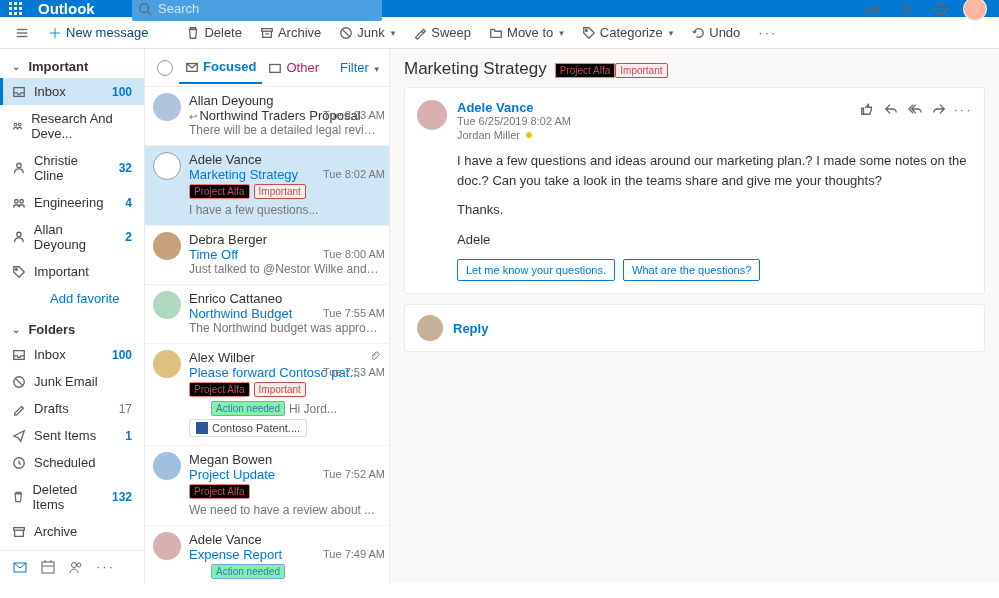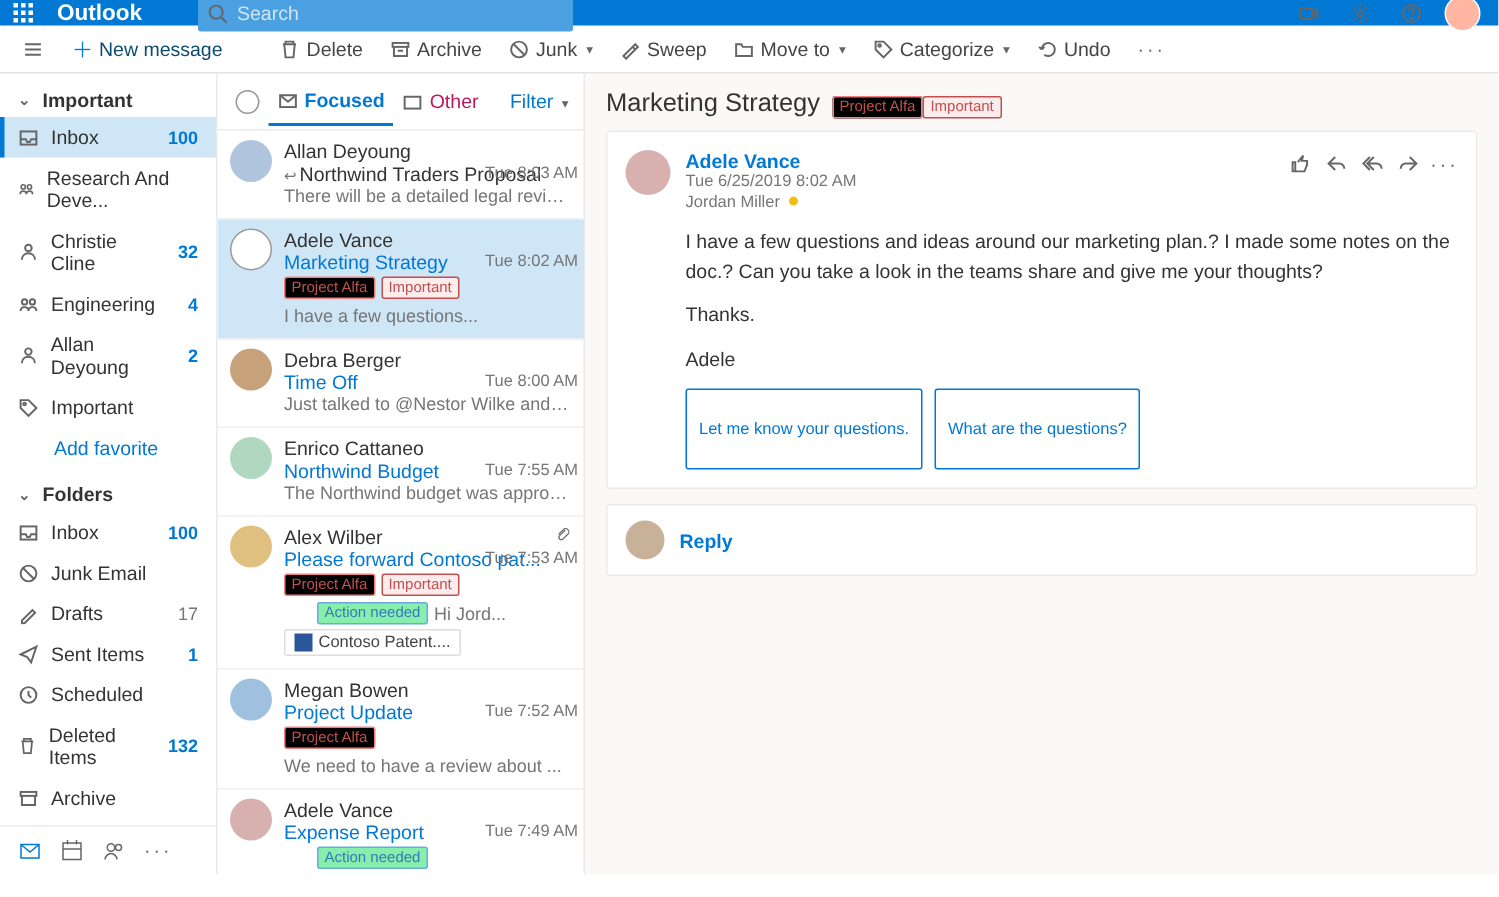--- a/index.html
+++ b/index.html
@@ -73,21 +73,21 @@
   .card-head { display:flex; gap:10px;}
   .card-av { width:30px; height:30px; border-radius:50%; background:#d8b0b0;}
   .card-from { color:#0078d4; font-weight:600; font-size:13px;}
   .card-date { color:#767676; font-size:11px; }
   .card-to { color:#767676; font-size:11px; margin-top:2px;}
   .card-actions { margin-left:auto; display:flex; gap:6px; color:#0078d4;}
   .card-actions .aicon { width:18px; height:18px; cursor:pointer; display:flex; align-items:center; justify-content:center;}
   .email-body { margin:10px 0 8px 40px; font-size:13px; line-height:1.5; color:#333;}
   .email-body p { margin-bottom:10px; }
   .suggestions { display:flex; gap:8px; margin:8px 0 0 40px;}
-  .sugg { border:1px solid #0078d4; color:#0078d4; font-size:11px; padding:20px 8px; border-radius:2px; cursor:pointer;}
+  .sugg { border:1px solid #0078d4; color:#0078d4; font-size:11px; padding:4px 8px; border-radius:2px; cursor:pointer;}
   .reply-box { display:flex; align-items:center; gap:10px; border:1px solid #eaeaea; border-radius:3px; background:#fff; padding:10px 12px; margin-top:10px;}
   .reply-av { width:26px; height:26px; border-radius:50%; background:#c7b299;}
   .reply-label { color:#0078d4; font-weight:600; cursor:pointer;}
   .presence { width:8px; height:8px; border-radius:50%; background:#f0c010; border:1px solid #fff; display:inline-block; margin-left:2px;}
   
   .sicon { width:14px; height:14px; stroke:#666; fill:none; stroke-width:1.5;}
   
   .c1{background:#b0c4de;} .c2{background:#d8b0b0;} .c3{background:#c7a17a;} .c4{background:#b0d8c0;}
   .c5{background:#e0c080;} .c6{background:#a0c0e0;}
 </style>
@@ -262,21 +262,21 @@
           <span class="cnt">2</span>
         </div>
         <div class="nav-item">
           <svg class="sicon nav-icon" viewBox="0 0 16 16">
             <path d="M2 2h6l6 6-6 6-6-6z"></path>
             <circle cx="5" cy="5" r="1"></circle>
           </svg>
           <span>Important</span>
         </div>
       </div>
-    <div class="nav-item blue" style="padding-left:36px">
+    <div class="nav-item blue" style="padding-left:50px">
       <span>Add favorite</span>
     </div>
     <div class="section-header">
       <span class="chev2">⌄</span>
       <span>Folders</span>
     </div>
     <div id="folders-container" style="overflow-y:auto; flex:1;">
         <div class="nav-item">
           <svg class="sicon nav-icon" viewBox="0 0 16 16">
             <rect x="2" y="3" width="12" height="10"></rect>

